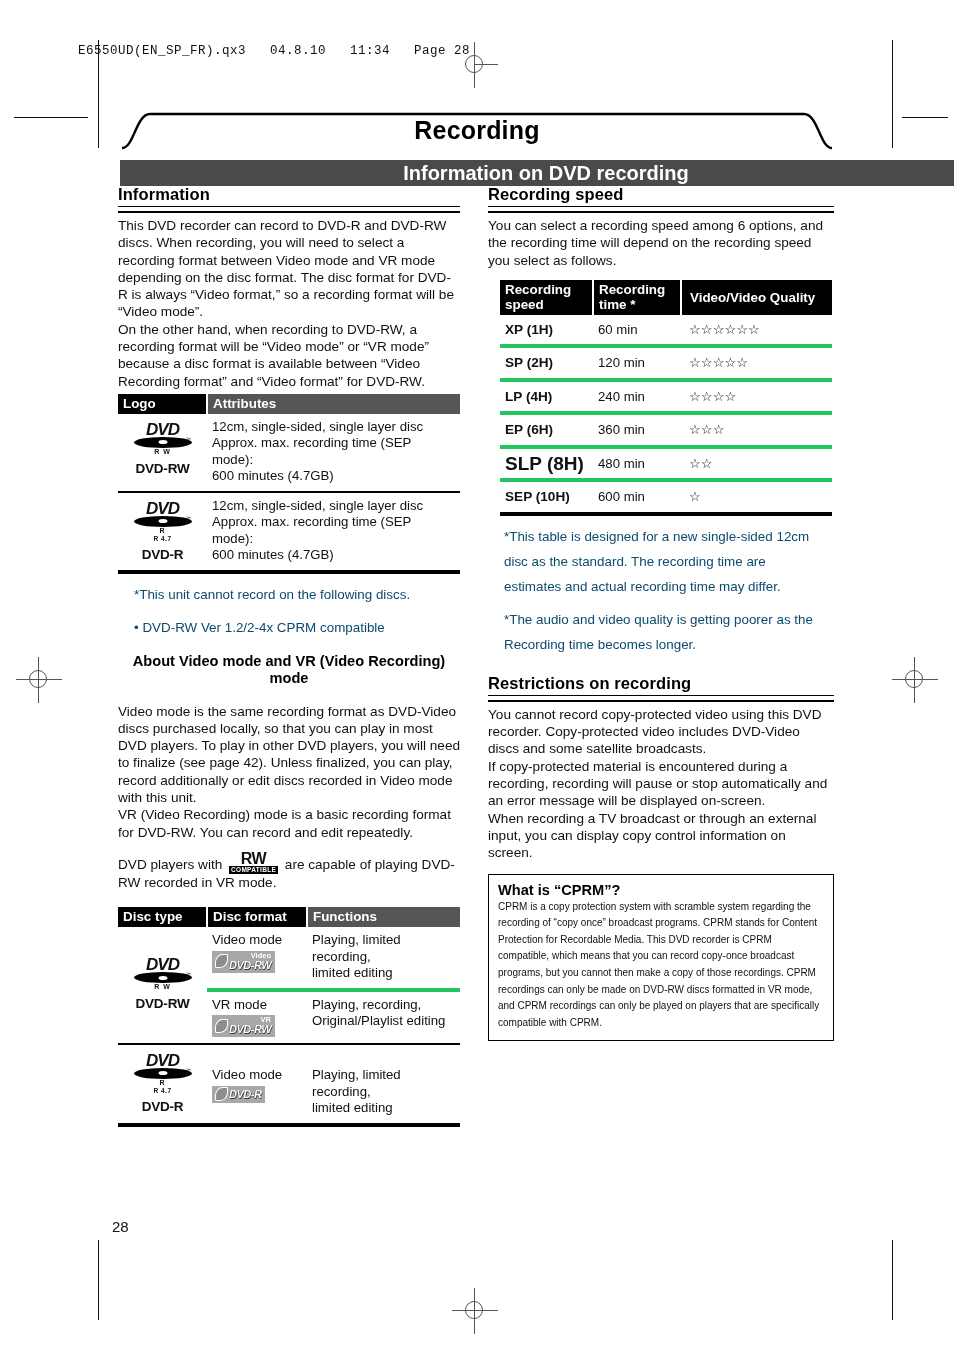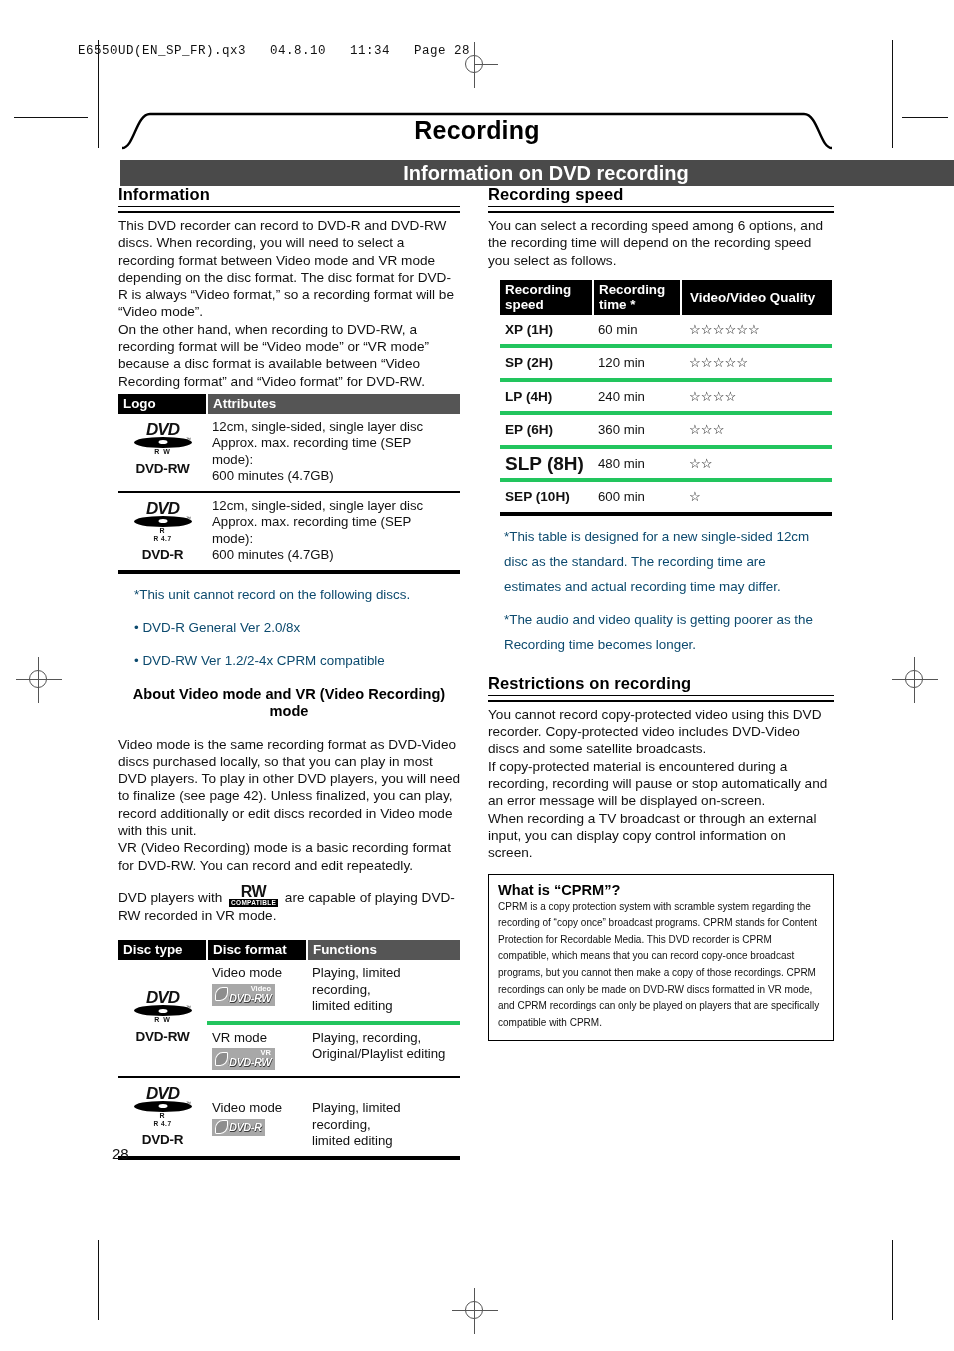--- a/index.html
+++ b/index.html
@@ -142,21 +142,21 @@
   .note-wrap{padding-left:8px;margin-top:7px;}
 
   
   .cprmbox{
     border:1px solid #000;padding:7px 9px 9px 9px;margin-top:12px;
   }
   .cprmbox h3{margin:0 0 1px 0;font-size:14.6px;font-weight:bold;}
   .cprmbox p{margin:0;font-size:10px;line-height:16.6px;color:#111;}
 
   .pagenum{
-    position:absolute;left:112px;top:1145px;font-size:15px;color:#111;
+    position:absolute;left:112px;top:1218px;font-size:15px;color:#111;
   }
 </style>
 </head>
 <body>
 
 <div class="page">
 
   <div class="prn-header">E6550UD(EN_SP_FR).qx3   04.8.10   11:34   Page 28</div>
   <div class="vrule" style="left:98px;top:40px;height:108px;"></div>
   <div class="vrule" style="left:892px;top:40px;height:108px;"></div>
@@ -240,21 +240,20 @@
           <div>Approx. max. recording time (SEP mode):</div>
           <div>600 minutes (4.7GB)</div>
         </td>
       </tr>
     </tbody>
       </table>
     <div class="tbl-bottom"></div>
 
     <div class="note-wrap">
       <p class="note">*This unit cannot record on the following discs.</p>
-      <p class="note">• DVD-R General Ver 2.0/8x</p>
       <p class="note">• DVD-RW Ver 1.2/2-4x CPRM compatible</p>
     </div>
 
     <h3 class="sub" style="margin-top:13px;font-size:14.6px;line-height:17.5px;text-align:center;">
       <span>About Video mode and VR (Video Recording)</span><br>
       <span>mode</span>
     </h3>
 
     <p class="body" style="margin-top:2px;">Video mode is the same recording format as DVD-Video discs purchased locally, so that you can play in most DVD players. To play in other DVD players, you will need to finalize (see page 42). Unless finalized, you can play, record additionally or edit discs recorded in Video mode with this unit.</p>
     <p class="body">VR (Video Recording) mode is a basic recording format for DVD-RW. You can record and edit repeatedly.</p>

